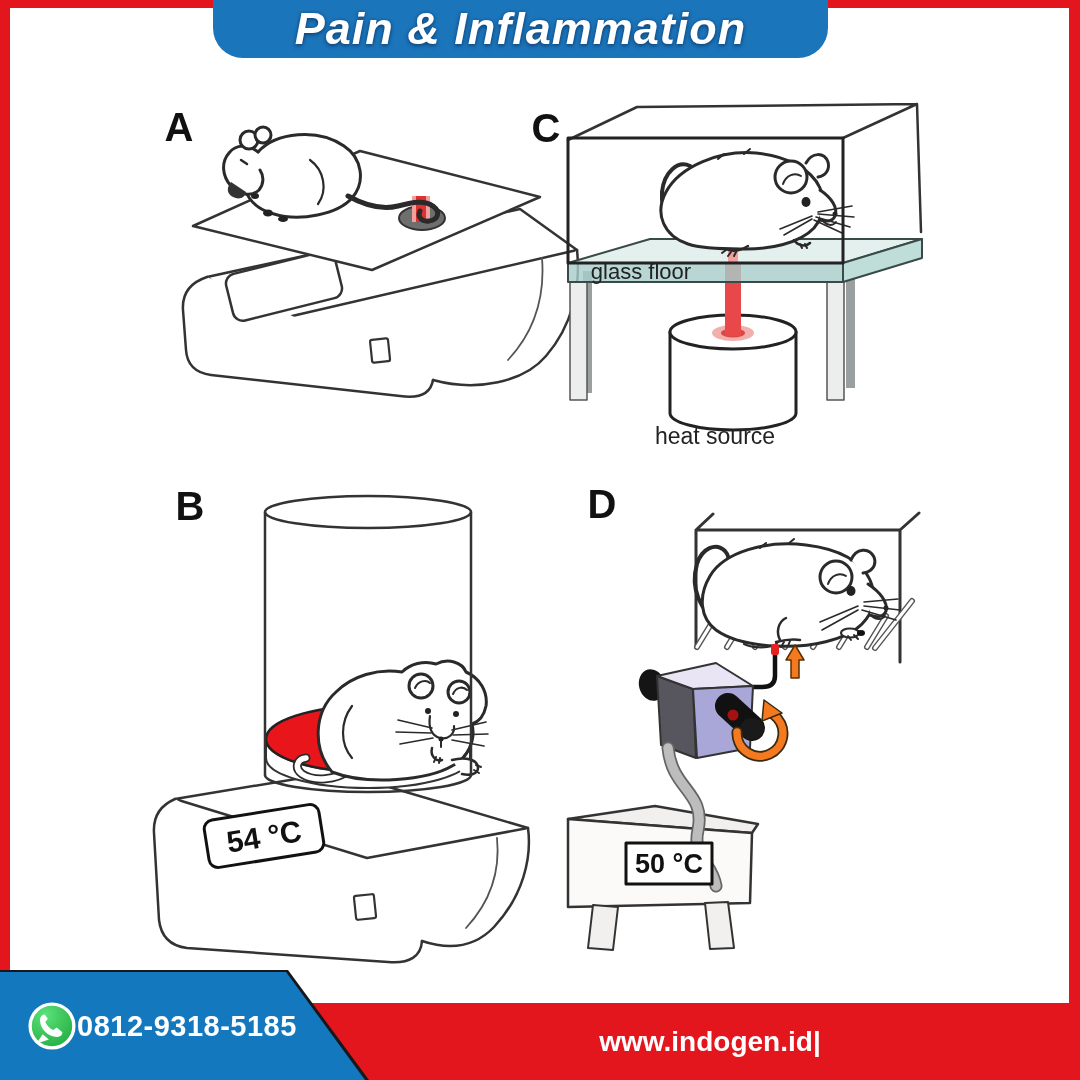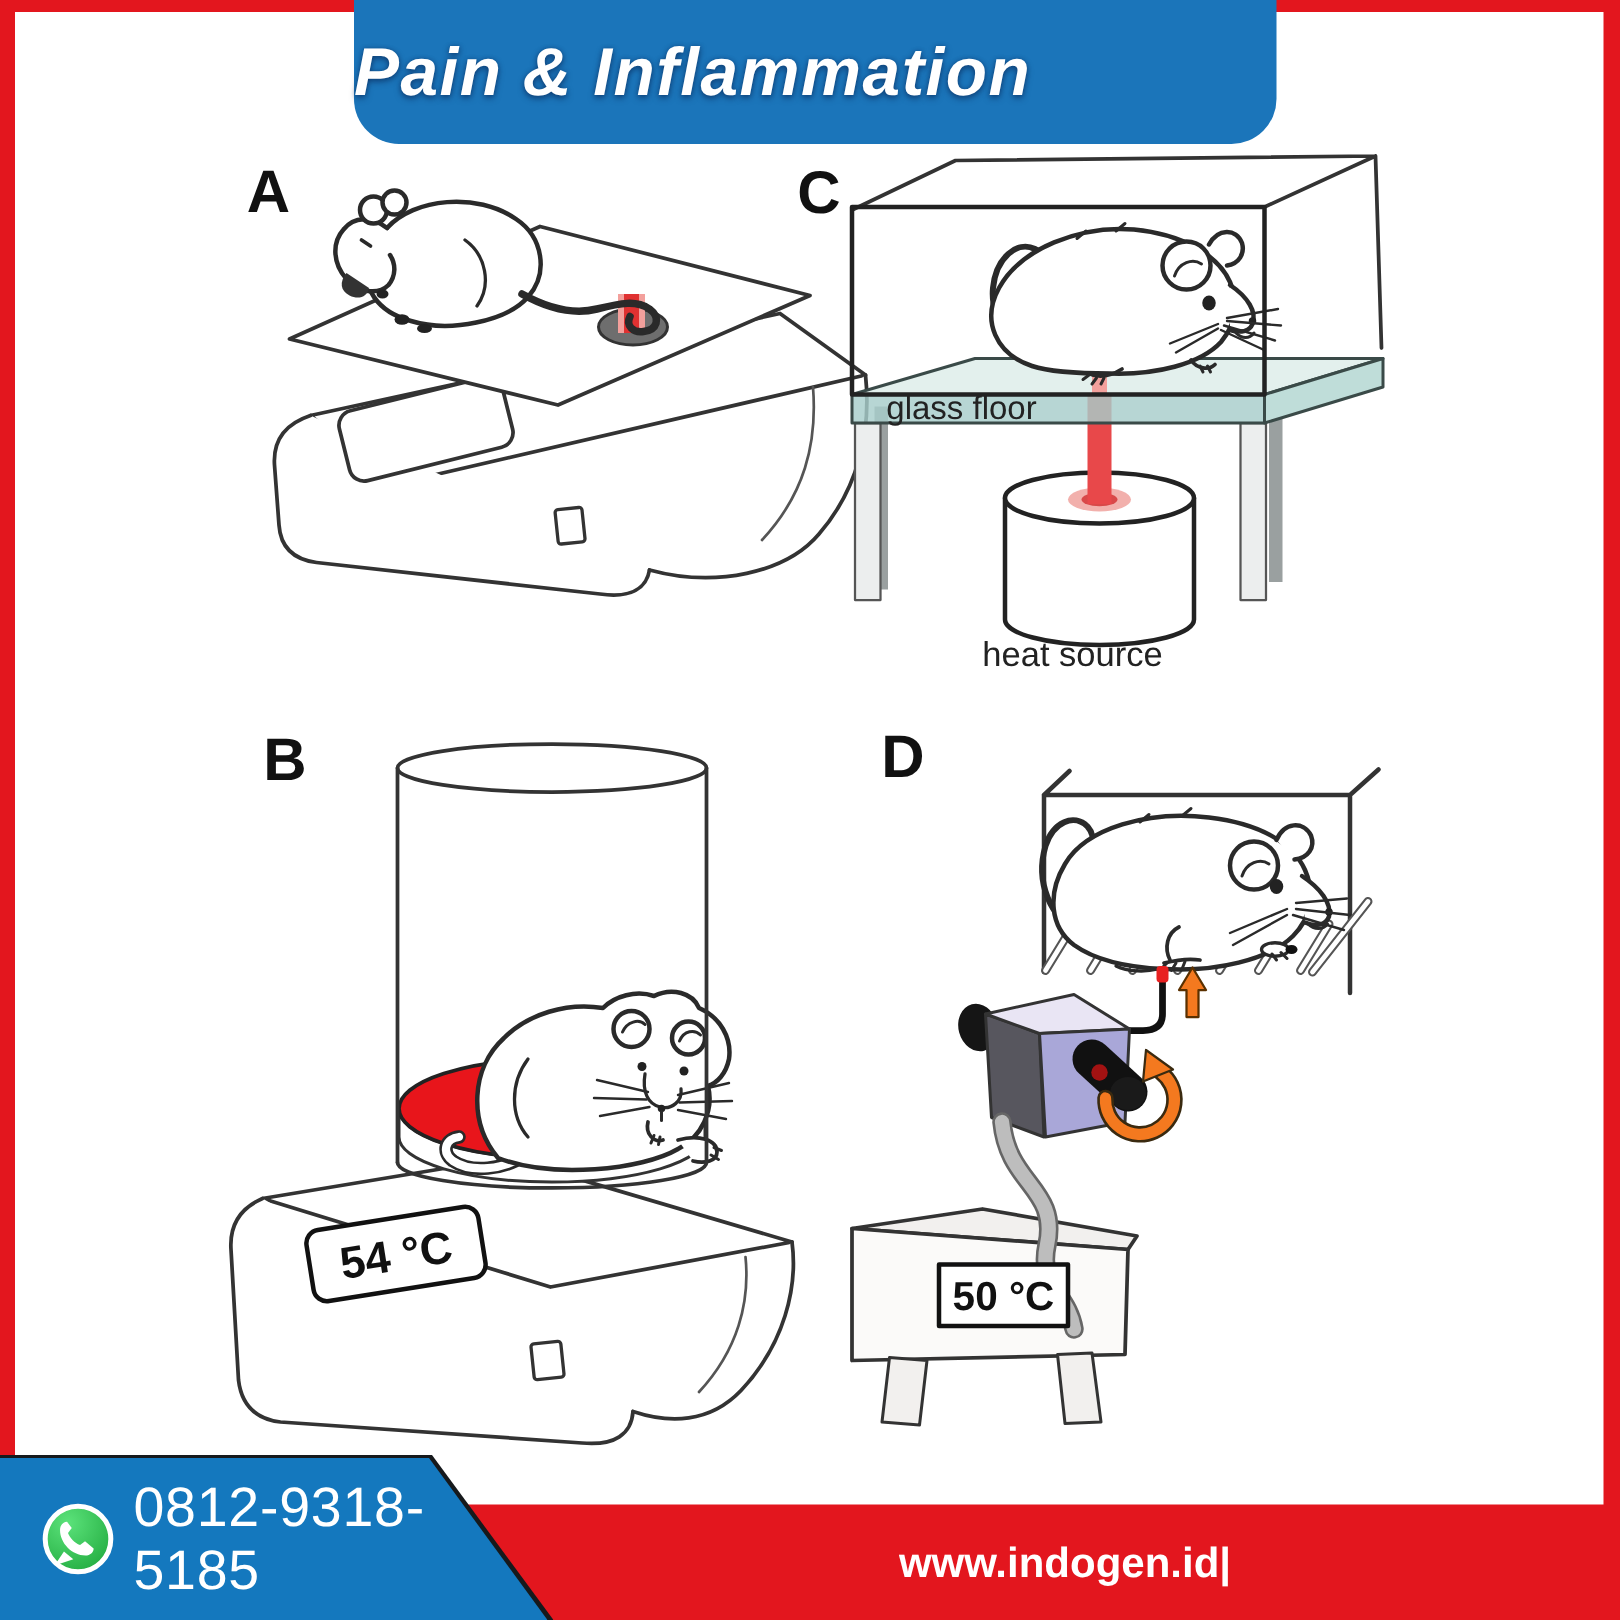--- a/index.html
+++ b/index.html
@@ -6,23 +6,23 @@
   body{
     width:1080px;height:1080px;position:relative;overflow:hidden;
     background:#ffffff;font-family:"Liberation Sans",sans-serif;
   }
   
   .frame-top{position:absolute;left:0;top:0;width:1080px;height:8px;background:#E3161E;z-index:2;}
   .frame-left{position:absolute;left:0;top:0;width:10px;height:1010px;background:#E3161E;z-index:2;}
   .frame-right{position:absolute;right:0;top:0;width:11px;height:1080px;background:#E3161E;z-index:2;}
   
   .banner{
-    position:absolute;left:236px;top:0;width:615px;height:96px;
+    position:absolute;left:213px;top:0;width:615px;height:58px;
     background:#1B75BA;border-radius:0 0 30px 30px;z-index:3;
-    display:flex;align-items:center;justify-content:flex-start;
+    display:flex;align-items:center;justify-content:center;
   }
   .banner-title{
     color:#ffffff;font-size:45px;font-weight:700;font-style:italic;
     letter-spacing:1px;
     text-shadow:0 2px 4px rgba(10,35,80,.55),0 0 3px rgba(10,35,80,.35);
   }
   
   .art{position:absolute;left:0;top:0;z-index:1;}
   
   .footer-bar{position:absolute;left:0;top:1003px;width:1080px;height:77px;background:#E3161E;z-index:4;}
@@ -34,21 +34,21 @@
   .wedge-outline{
     position:absolute;left:0;top:970px;width:369px;height:110px;background:#16191c;z-index:5;
     clip-path:polygon(0 0,288px 0,369px 110px,0 110px);
   }
   .wedge{
     position:absolute;left:0;top:972px;width:366px;height:108px;background:#1478BE;z-index:6;
     clip-path:polygon(0 0,286px 0,365px 108px,0 108px);
     display:flex;align-items:center;
   }
   .wa-icon{margin-left:27px;flex:0 0 auto;}
-  .phone{color:#ffffff;font-size:37px;font-weight:400;margin-left:12px;letter-spacing:.5px;}
+  .phone{color:#ffffff;font-size:29px;font-weight:700;letter-spacing:.5px;}
 </style>
 </head>
 <body>
 
 <div class="frame-top"></div>
 <div class="frame-left"></div>
 <div class="frame-right"></div>
 
 <div class="banner">
   <span class="banner-title">Pain &amp; Inflammation</span>

